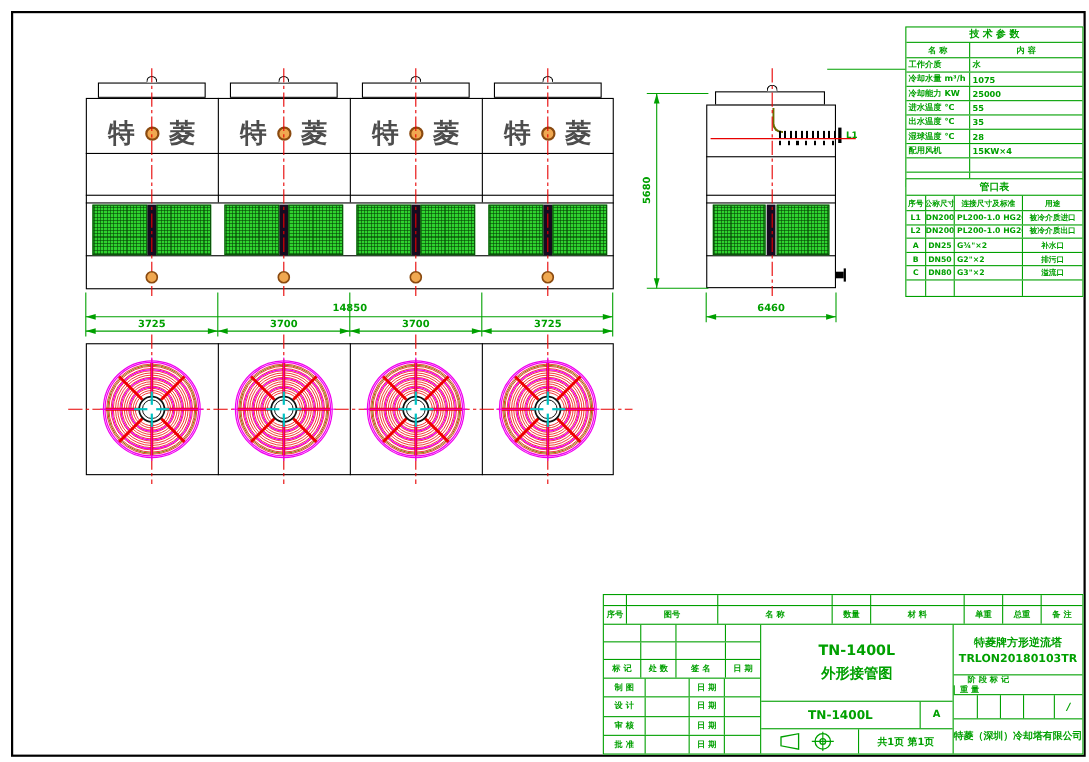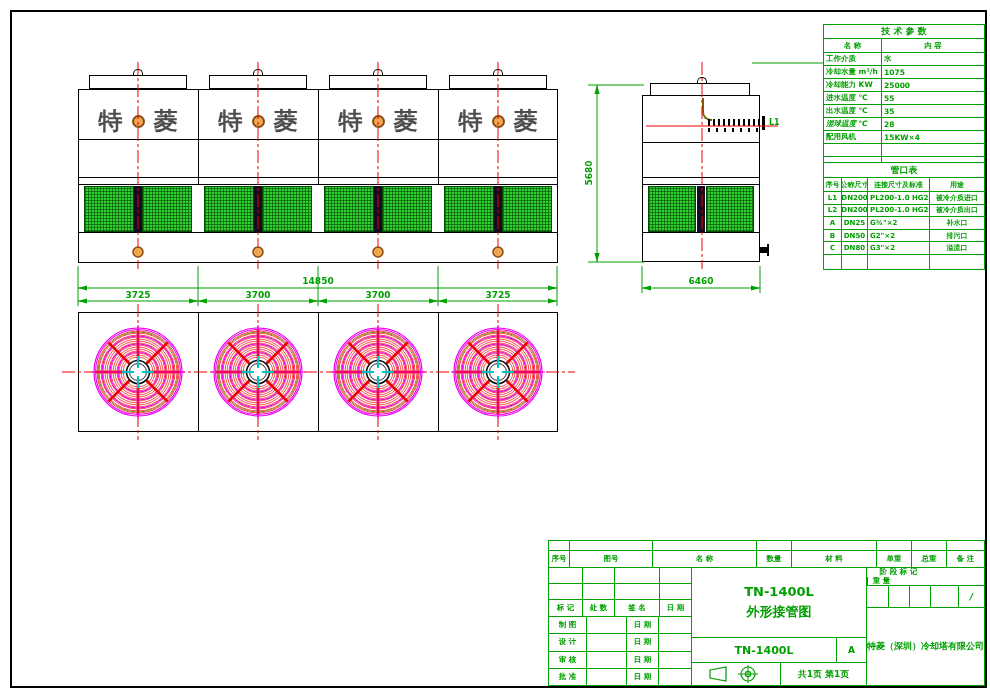--- a/index.html
+++ b/index.html
@@ -403,21 +403,21 @@
       </div>
     <div class="r" style="flex:1;">
         <div class="c" style="width:57px;">进水温度  ℃</div>
         <div class="c" style="flex:1;">55</div>
       </div>
     <div class="r" style="flex:1;">
         <div class="c" style="width:57px;">出水温度  ℃</div>
         <div class="c" style="flex:1;">35</div>
       </div>
     <div class="r" style="flex:1;">
-        <div class="c" style="width:57px;font-style:italic;">湿球温度  ℃</div>
+        <div class="c" style="width:57px;">湿球温度  ℃</div>
         <div class="c" style="flex:1;">28</div>
       </div>
     <div class="r" style="flex:1;">
         <div class="c" style="width:57px;">配用风机</div>
         <div class="c" style="flex:1;">15KW×4</div>
       </div>
     <div class="r" style="flex:1;">
         <div class="c" style="width:57px;"></div>
         <div class="c" style="flex:1;"></div>
       </div>
@@ -563,20 +563,24 @@
               <circle cx="42" cy="9" r="2.6" fill="none" stroke="#00a000" stroke-width="1.2"></circle>
               <line x1="32" y1="9" x2="52" y2="9" stroke="#00a000" stroke-width="1"></line>
               <line x1="42" y1="0" x2="42" y2="18" stroke="#00a000" stroke-width="1"></line>
             </svg>
           </div>
           <div class="c cc" style="flex:1;font-size:9px;">共1页 第1页</div>
         </div>
       </div>
 
       <div style="flex:1;display:flex;flex-direction:column;border-left:1px solid #00a000;box-sizing:border-box;">
+        <div style="height:45px;display:flex;flex-direction:column;align-items:center;justify-content:center;border-bottom:1px solid #00a000;">
+          <div style="font-size:10px;">特菱牌方形逆流塔</div>
+          <div style="font-size:10px;margin-top:3px;">TRLON20180103TR</div>
+        </div>
         <div style="display:flex;height:17px;border-bottom:1px solid #00a000;flex-direction:column;">
           <div class="c cc" style="width:63px;">阶 段 标 记</div>
           <div class="c cc" style="width:28px;">重 量</div>
           <div class="c cc" style="flex:1;">比 例</div>
         </div>
         <div style="display:flex;height:21px;border-bottom:1px solid #00a000;">
           <div class="c" style="width:21px;"></div>
             <div class="c" style="width:21px;"></div>
             <div class="c" style="width:21px;"></div>
           <div class="c" style="width:28px;"></div>

